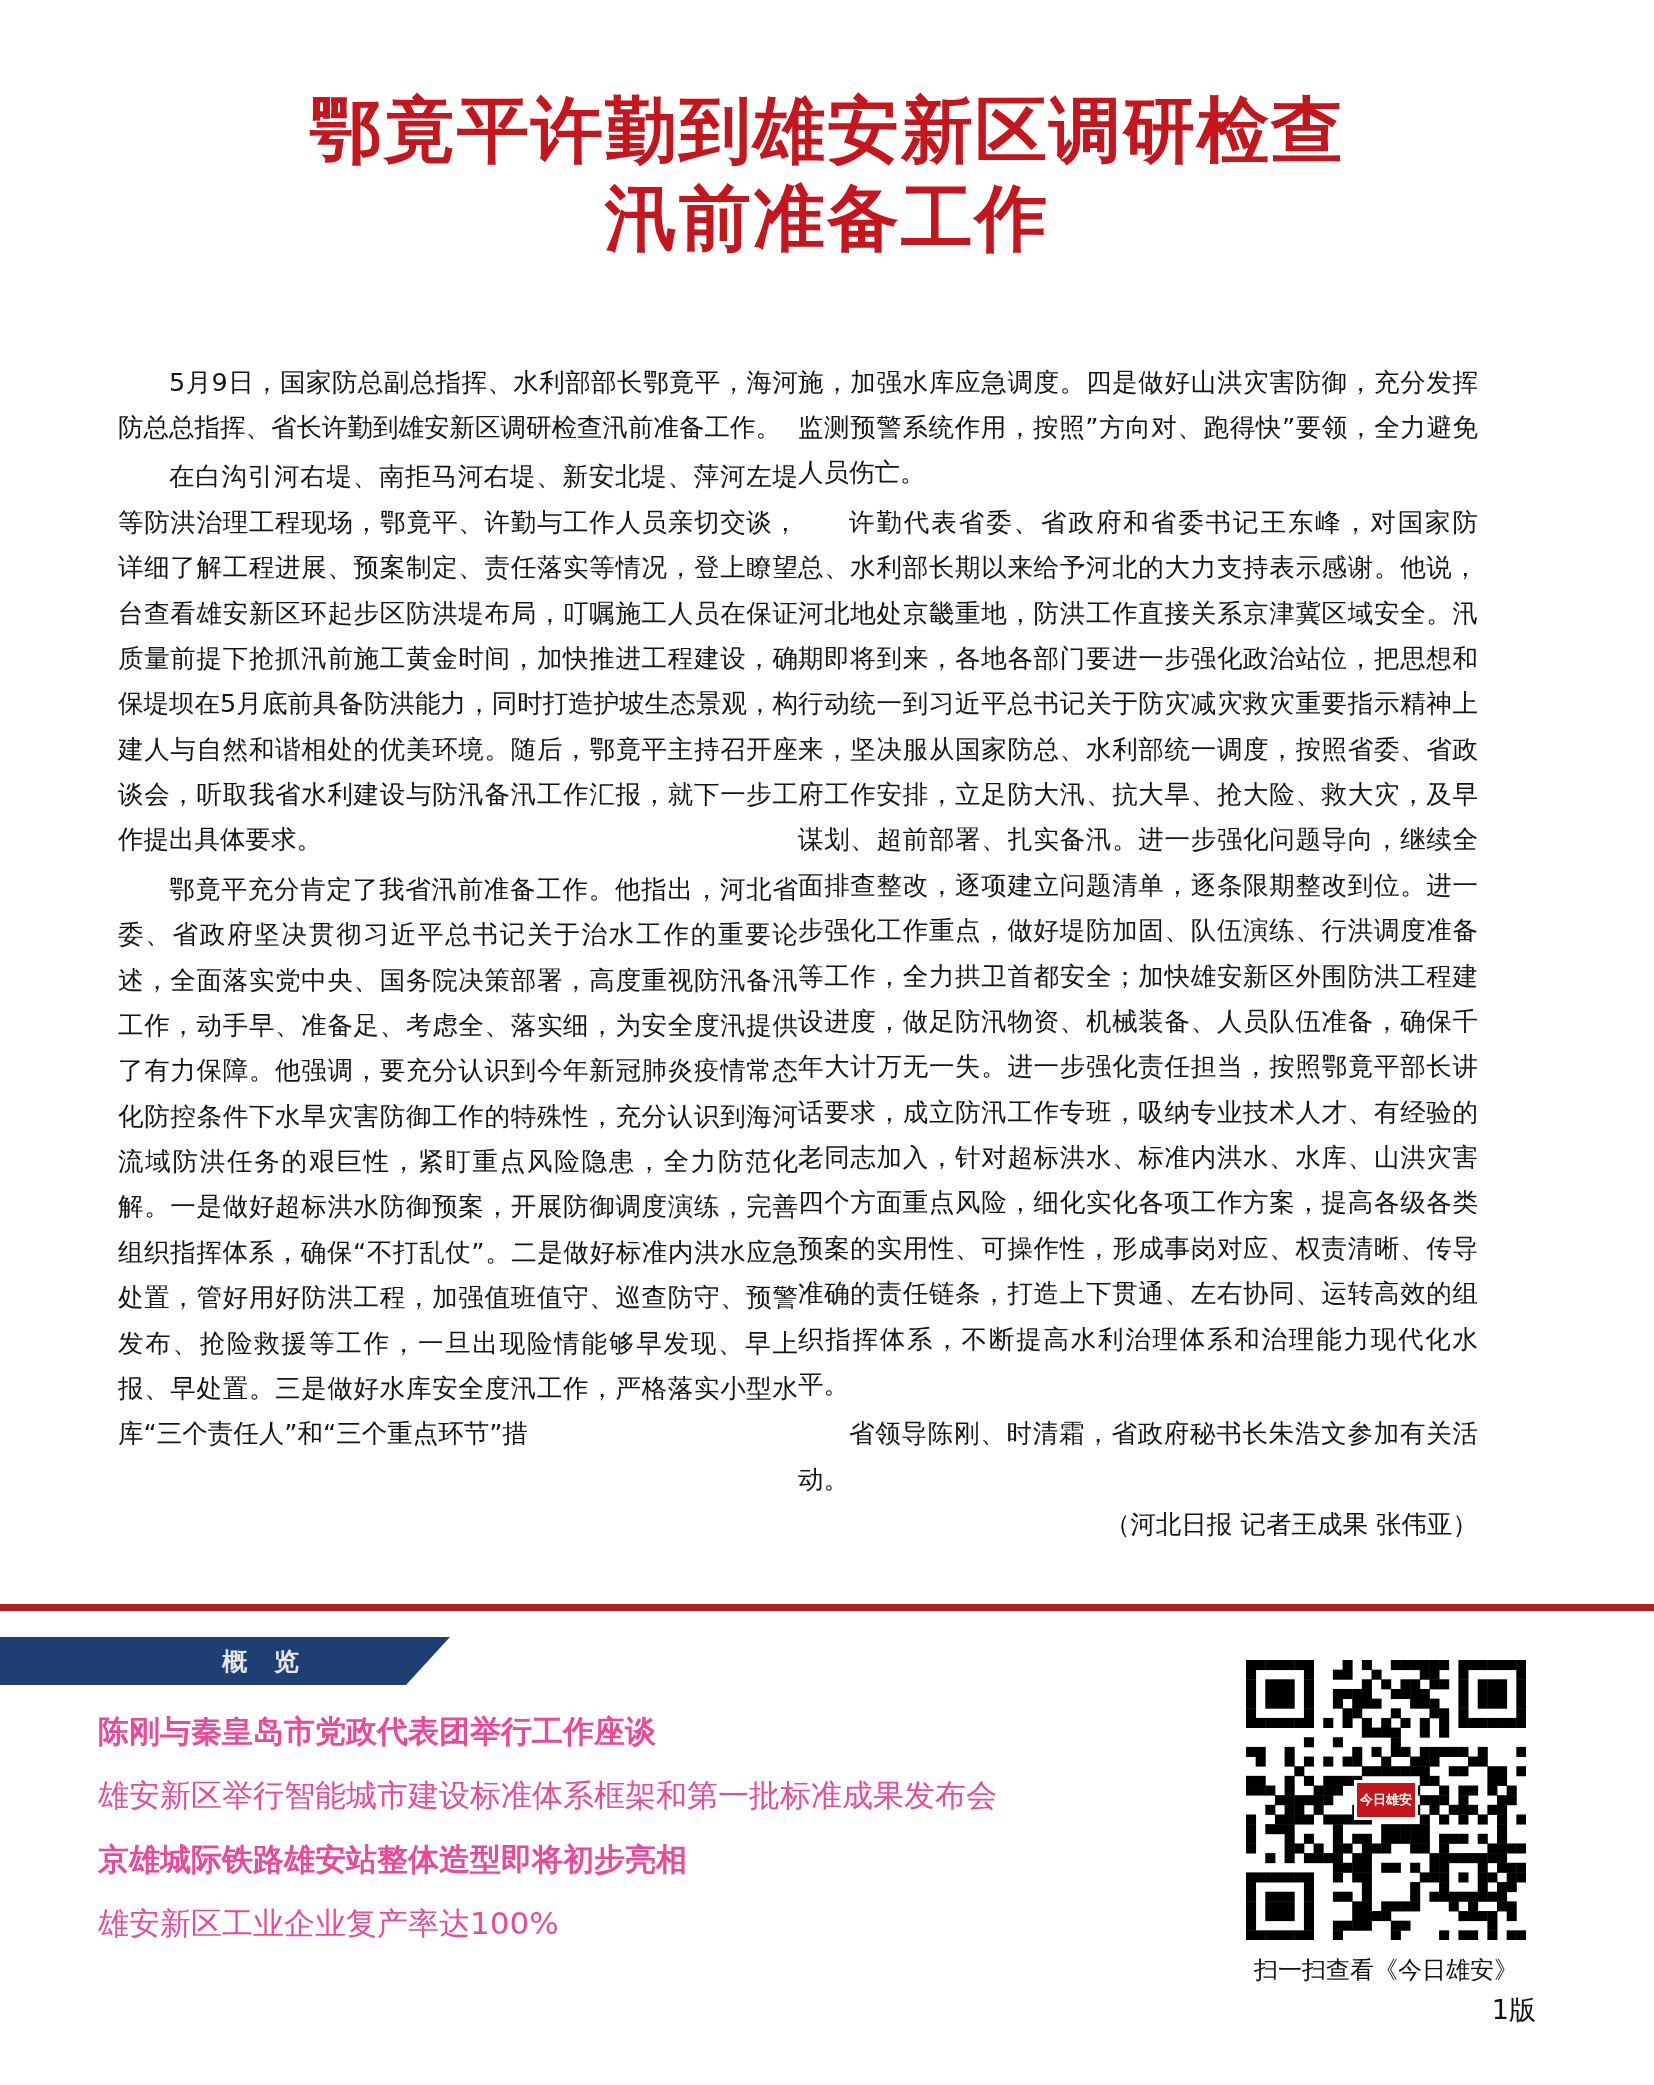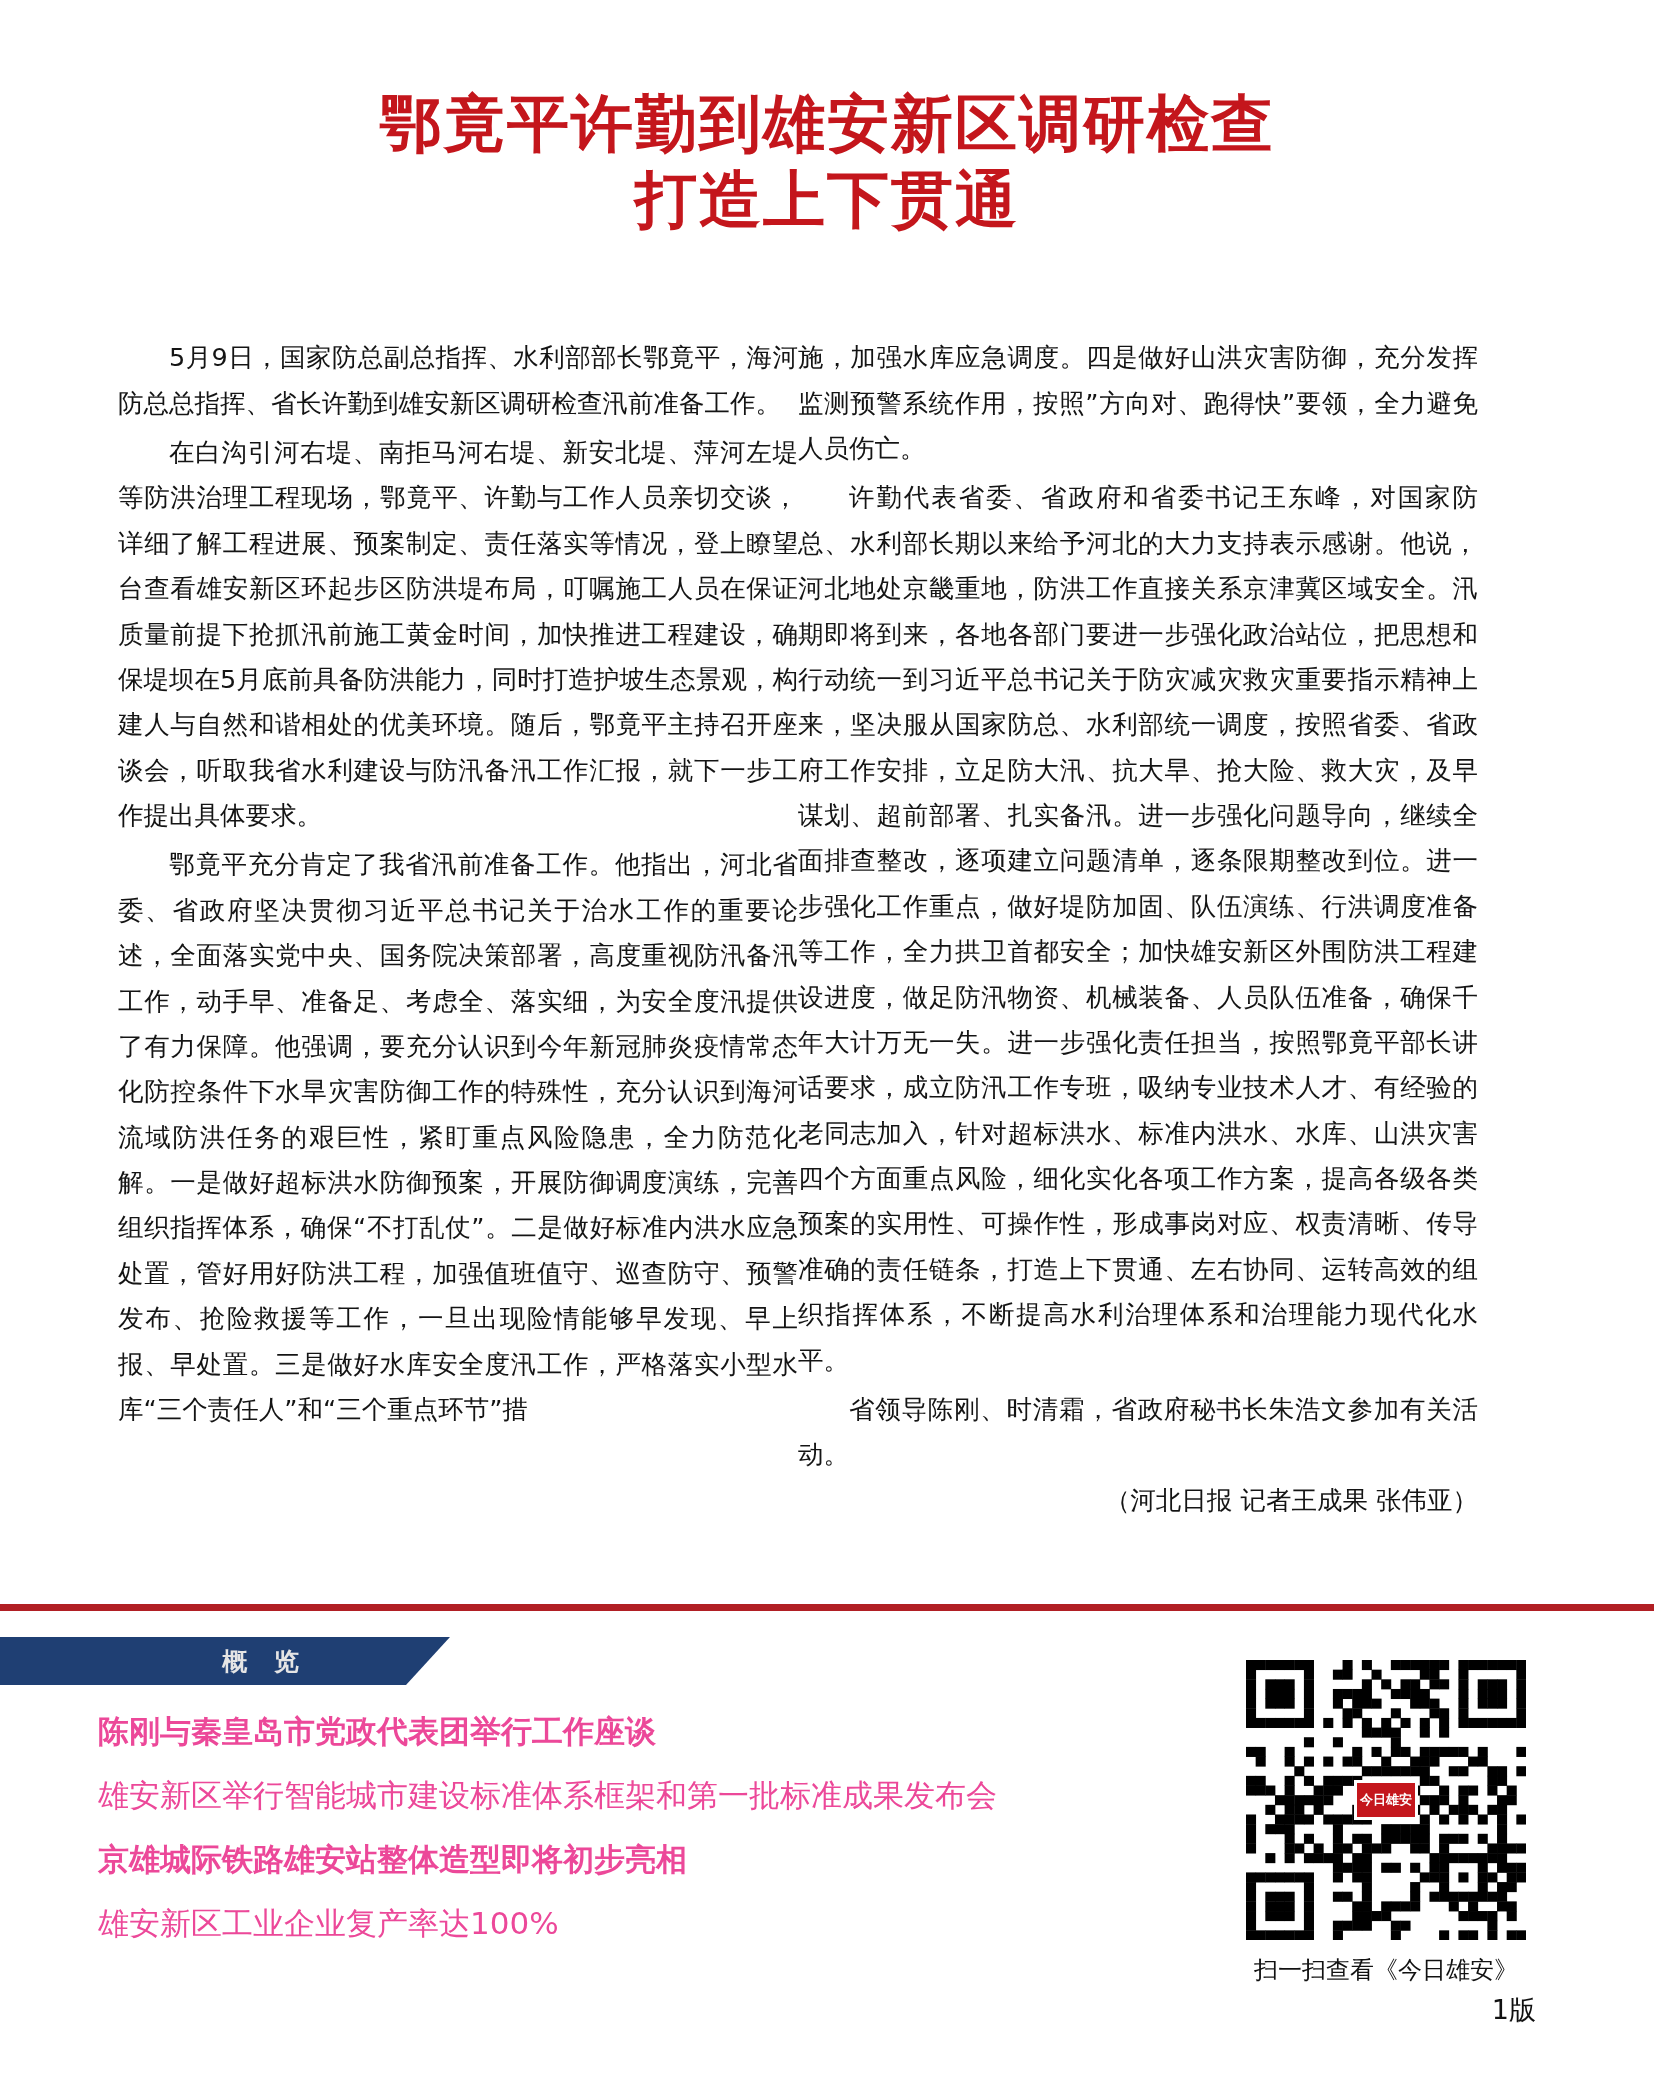--- a/index.html
+++ b/index.html
@@ -25,21 +25,21 @@
 
   
   .headline {
     text-align: center;
     padding-top: 86px;
     padding-bottom: 10px;
   }
   .headline-line {
     font-family: "DejaVu Serif", "Liberation Serif", serif;
     font-weight: bold;
-    font-size: 62px;
+    font-size: 72px;
     line-height: 1.22;
     color: #c4161c;
     letter-spacing: 2px;
     white-space: nowrap;
   }
 
   
   .article {
     margin-top: 88px;
     display: flex;
@@ -175,21 +175,21 @@
     color: #111;
   }
 </style>
 </head>
 <body>
 
 <div class="page">
 
   <div class="headline">
     <div class="headline-line">鄂竟平许勤到雄安新区调研检查</div>
-    <div class="headline-line">打造上下贯通</div>
+    <div class="headline-line">汛前准备工作</div>
   </div>
 
   <div class="article">
 
     <div class="col">
       <p class="indent">5月9日，国家防总副总指挥、水利部部长鄂竟平，海河防总总指挥、省长许勤到雄安新区调研检查汛前准备工作。</p>
       <p class="indent">在白沟引河右堤、南拒马河右堤、新安北堤、萍河左堤等防洪治理工程现场，鄂竟平、许勤与工作人员亲切交谈，详细了解工程进展、预案制定、责任落实等情况，登上瞭望台查看雄安新区环起步区防洪堤布局，叮嘱施工人员在保证质量前提下抢抓汛前施工黄金时间，加快推进工程建设，确保堤坝在5月底前具备防洪能力，同时打造护坡生态景观，构建人与自然和谐相处的优美环境。随后，鄂竟平主持召开座谈会，听取我省水利建设与防汛备汛工作汇报，就下一步工作提出具体要求。</p>
       <p class="indent">鄂竟平充分肯定了我省汛前准备工作。他指出，河北省委、省政府坚决贯彻习近平总书记关于治水工作的重要论述，全面落实党中央、国务院决策部署，高度重视防汛备汛工作，动手早、准备足、考虑全、落实细，为安全度汛提供了有力保障。他强调，要充分认识到今年新冠肺炎疫情常态化防控条件下水旱灾害防御工作的特殊性，充分认识到海河流域防洪任务的艰巨性，紧盯重点风险隐患，全力防范化解。一是做好超标洪水防御预案，开展防御调度演练，完善组织指挥体系，确保“不打乱仗”。二是做好标准内洪水应急处置，管好用好防洪工程，加强值班值守、巡查防守、预警发布、抢险救援等工作，一旦出现险情能够早发现、早上报、早处置。三是做好水库安全度汛工作，严格落实小型水库“三个责任人”和“三个重点环节”措</p>
     </div>
 

